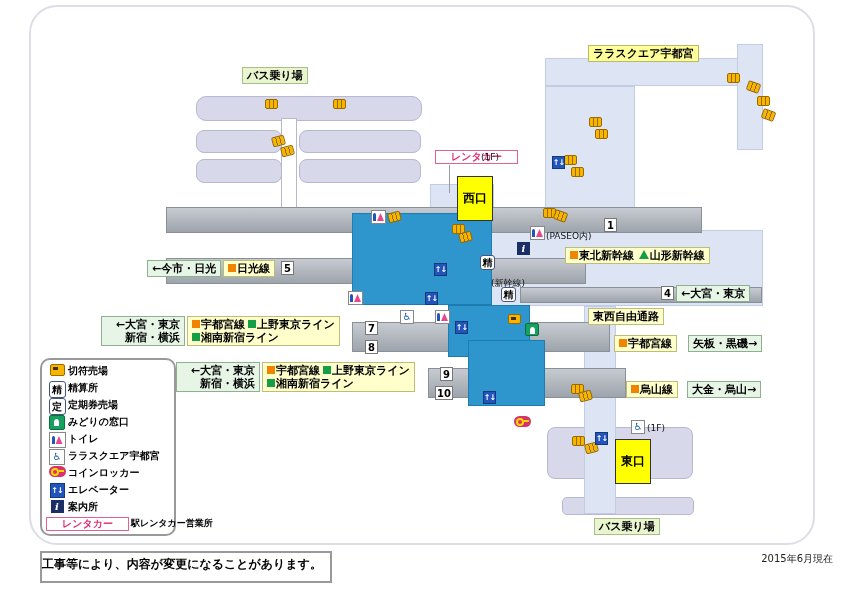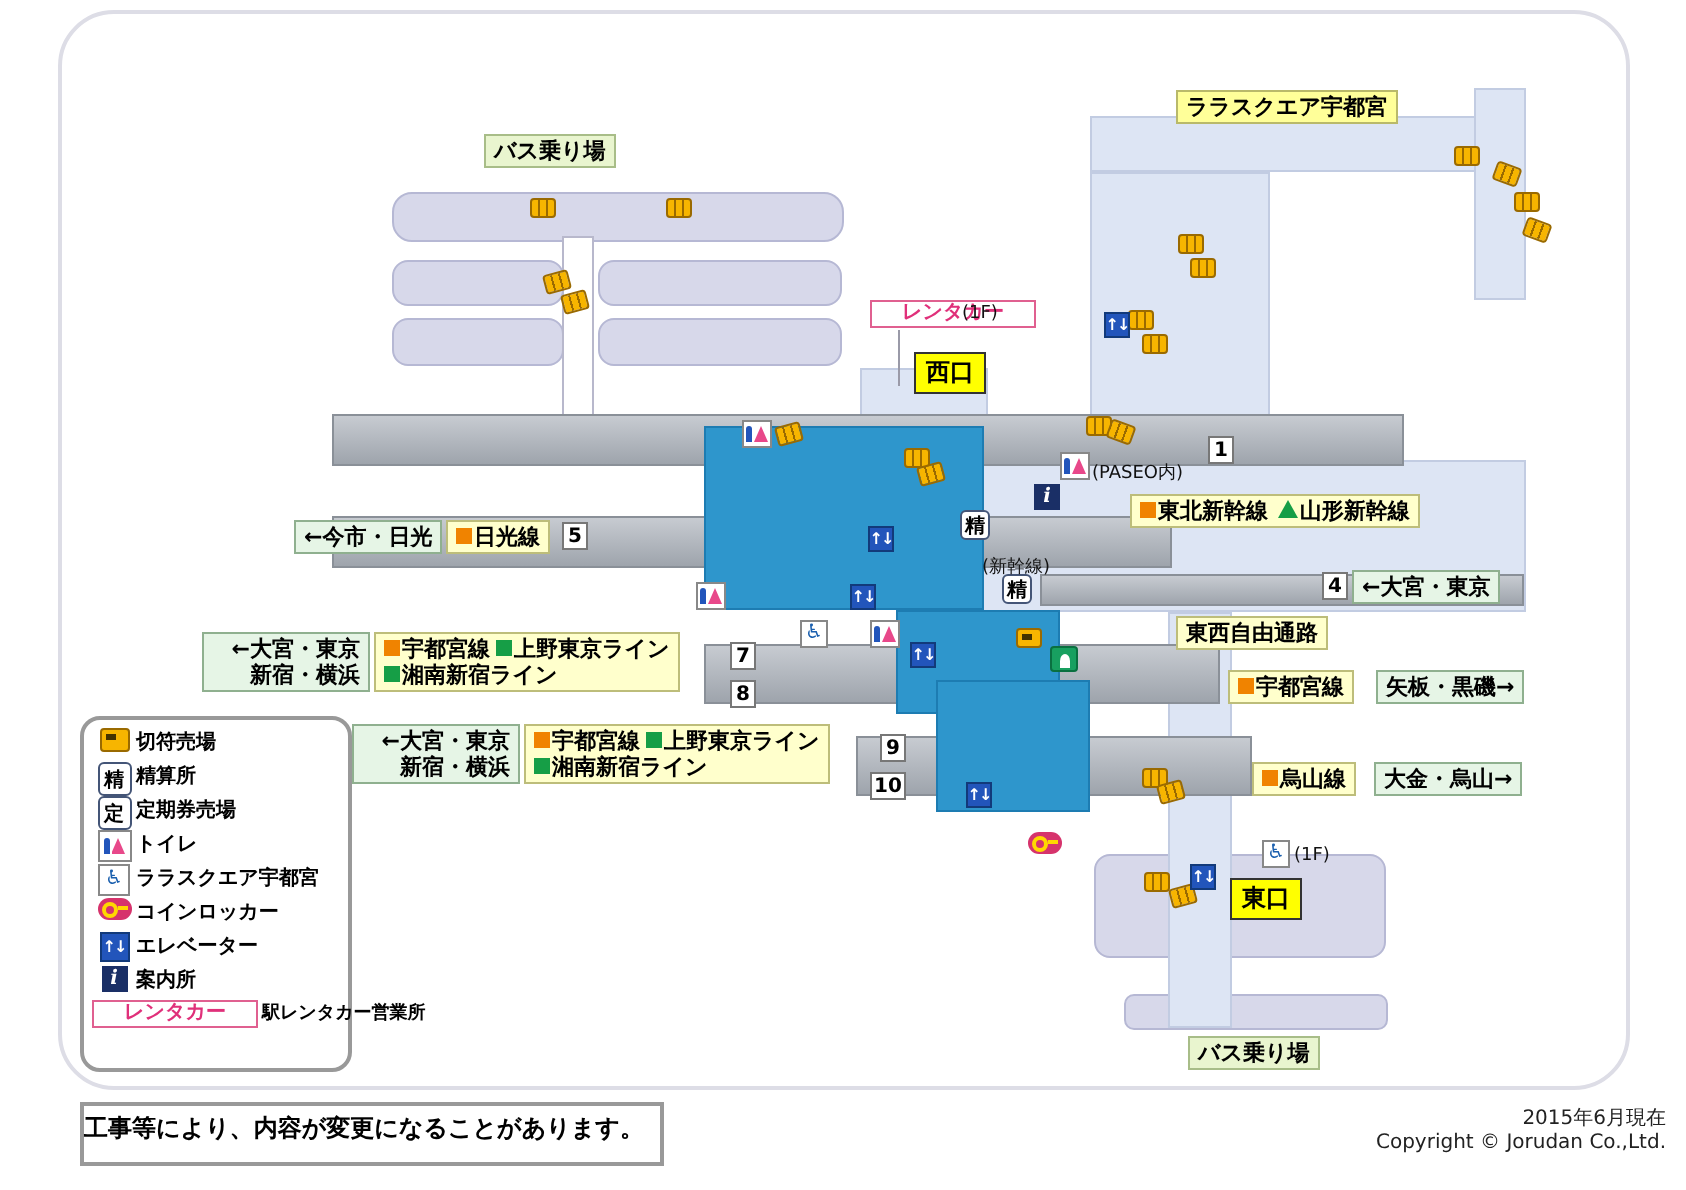--- a/index.html
+++ b/index.html
@@ -14,21 +14,21 @@
   .blue{background:var(--concourse-blue,#2e96cc);border:1px solid #1d7cb2}
   .corridor{background:#fff;border:1px solid #b8b8cc}
   .leader{background:#9a9aa8}
   
   .lbl{position:absolute;font-size:11px;font-weight:bold;line-height:13px;padding:1px 4px;
        border:1px solid #999;white-space:nowrap;box-sizing:border-box}
   .lbl-g{background:var(--label-green,#e6f5e6);border-color:#8fb08f}
   .lbl-y{background:var(--label-yellow,#ffffcc);border-color:#bdbd7a}
   .lbl-bus{background:#e9f5cf;border-color:#a8bd88}
   .lbl-lala{background:var(--lala-yellow,#ffff99);border-color:#b9b96a}
-  .lbl-exit{background:var(--exit-yellow,#ffff00);border-color:#333;font-size:12px;padding:3px 5px}
+  .lbl-exit{background:var(--exit-yellow,#ffff00);border-color:#333;font-size:12px;padding:15px 5px}
   .lbl-right{text-align:right}
   .numbox{position:absolute;width:13px;height:14px;background:#fff;border:1px solid #777;
           font-size:10px;font-weight:bold;text-align:center;line-height:13px;box-sizing:border-box}
   .small-note{position:absolute;font-size:9px;white-space:nowrap;color:#111}
   
   .sq{display:inline-block;width:8px;height:8px;margin-right:1px;vertical-align:0}
   .sq-o{background:var(--line-orange,#f08300)}
   .sq-g{background:var(--line-green,#169e46)}
   .tri-g{display:inline-block;width:0;height:0;border-left:5px solid transparent;
          border-right:5px solid transparent;border-bottom:9px solid var(--line-green,#169e46);
@@ -263,20 +263,26 @@
     <div class="lrow">
       <span class="licn">
           <span class="ic chbox">
             <span>定</span>
           </span>
         </span>
       <span class="ltxt">定期券売場</span>
     </div>
     <div class="lrow">
       <span class="licn">
+          <span class="midori"></span>
+        </span>
+      <span class="ltxt">みどりの窓口</span>
+    </div>
+    <div class="lrow">
+      <span class="licn">
           <span class="ic toilet">
             <span class="m"></span>
             <span class="f"></span>
           </span>
         </span>
       <span class="ltxt">トイレ</span>
     </div>
     <div class="lrow">
       <span class="licn">
           <span class="ic wc">
@@ -308,15 +314,14 @@
       <span class="ltxt">案内所</span>
     </div>
     <div class="lrow">
       <span class="rentbox">レンタカー</span>
       <span class="ltxt ltxt-sm" style="margin-left:2px">駅レンタカー営業所</span>
     </div>
   </div>
 
   <div class="notebox"><span>工事等により、内容が変更になることがあります。</span></div>
   <div class="credit" style="left:640px;top:552px;width:193px"><span>2015年6月現在</span></div>
-  <div class="credit" style="left:600px;top:566px;width:233px"><span>Copyright © Jorudan Co.,Ltd.</span></div>
 
 </div>
 
 </body></html>

